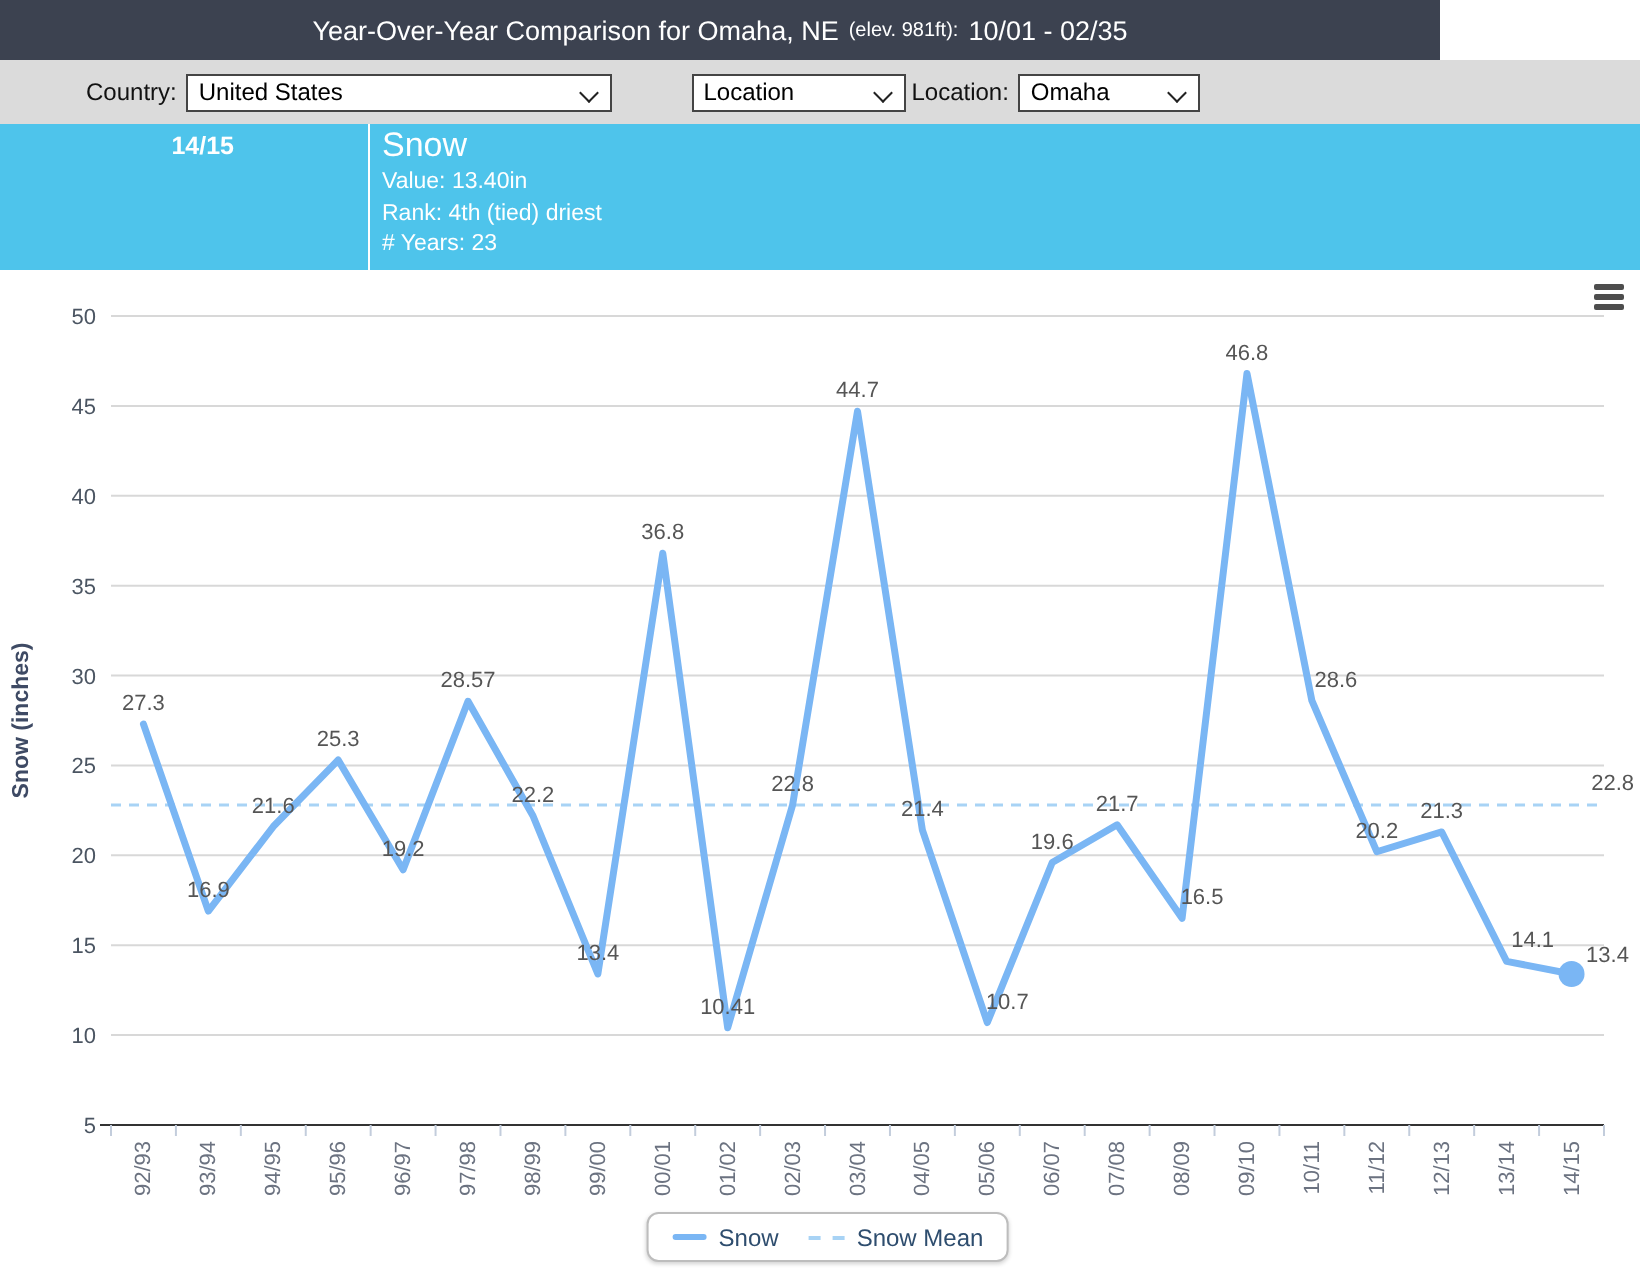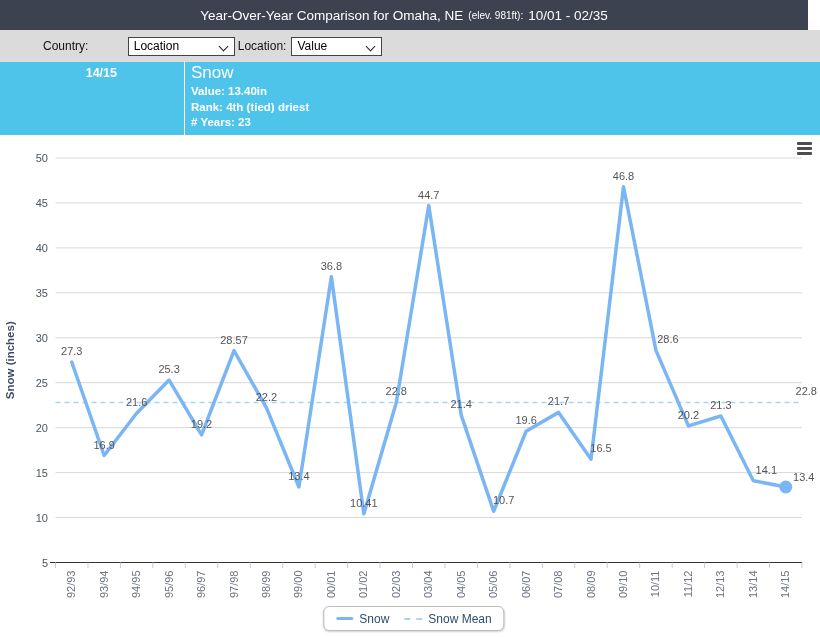--- a/index.html
+++ b/index.html
@@ -2,21 +2,21 @@
 <html><head>
 <meta charset="utf-8">
 <style>
   html,body{margin:0;padding:0;}
   body{
     width:820px;height:637px;overflow:hidden;position:relative;
     background:#ffffff;font-family:"Liberation Sans","DejaVu Sans",sans-serif;
   }
   
   .titlebar{
-    position:absolute;left:0;top:0;width:808px;height:30px;
+    position:absolute;left:0;top:0;width:720px;height:30px;
     background:#3C4250;color:#ffffff;
     display:flex;align-items:center;justify-content:center;gap:5px;
   }
   .titlebar .t-main,.titlebar .t-range{font-size:13.5px;}
   .titlebar .t-elev{font-size:10px;text-align:right;}
   
   .filterbar{
     position:absolute;left:0;top:30px;width:820px;height:32px;
     background:#DBDBDB;display:flex;align-items:center;
     font-size:12px;color:#111;padding-left:40px;
@@ -46,21 +46,21 @@
     position:absolute;left:60px;top:4px;width:57px;text-align:right;
     font-size:12.5px;font-weight:600;
   }
   .infobar .divider{
     position:absolute;left:184px;top:0;width:1px;height:73px;background:#ffffff;
   }
   .infobar .tip{position:absolute;left:191px;top:1px;}
   .infobar .tip h2{
     margin:0 0 1px 0;font-size:17px;font-weight:400;line-height:20px;
   }
-  .infobar .tip .tline{font-size:11.5px;line-height:15.5px;font-weight:bold;}
+  .infobar .tip .tline{font-size:11.5px;line-height:15.5px;}
   
   #chart-svg{position:absolute;left:0;top:137px;}
   .burger{
     position:absolute;right:8px;top:142px;width:15px;height:13px;
     display:flex;flex-direction:column;justify-content:space-between;
     cursor:pointer;
   }
   .burger span{display:block;height:3px;background:#4d4d4d;border-radius:1px;}
   
   .legend{
@@ -78,28 +78,32 @@
 <body>
 
 <div class="titlebar">
   <span class="t-main">Year-Over-Year Comparison for Omaha, NE</span>
   <span class="t-elev">(elev. 981ft):</span>
   <span class="t-range">10/01 - 02/35</span>
 </div>
 
 <div class="filterbar">
   <span class="flabel">Country:</span>
+  <div class="sel sel-country">
+    <span>United States</span>
+    <span class="chev"></span>
+  </div>
   <span class="flabel flabel-state">State:</span>
   <div class="sel sel-state">
     <span>Location</span>
     <span class="chev"></span>
   </div>
   <span class="flabel flabel-location">Location:</span>
   <div class="sel sel-location">
-    <span>Value</span>
+    <span>Omaha</span>
     <span class="chev"></span>
   </div>
 </div>
 
 <div class="infobar">
   <div class="period">14/15</div>
   <div class="divider"></div>
   <div class="tip">
     <h2>Snow</h2>
     <div class="tline">Value: 13.40in</div>

